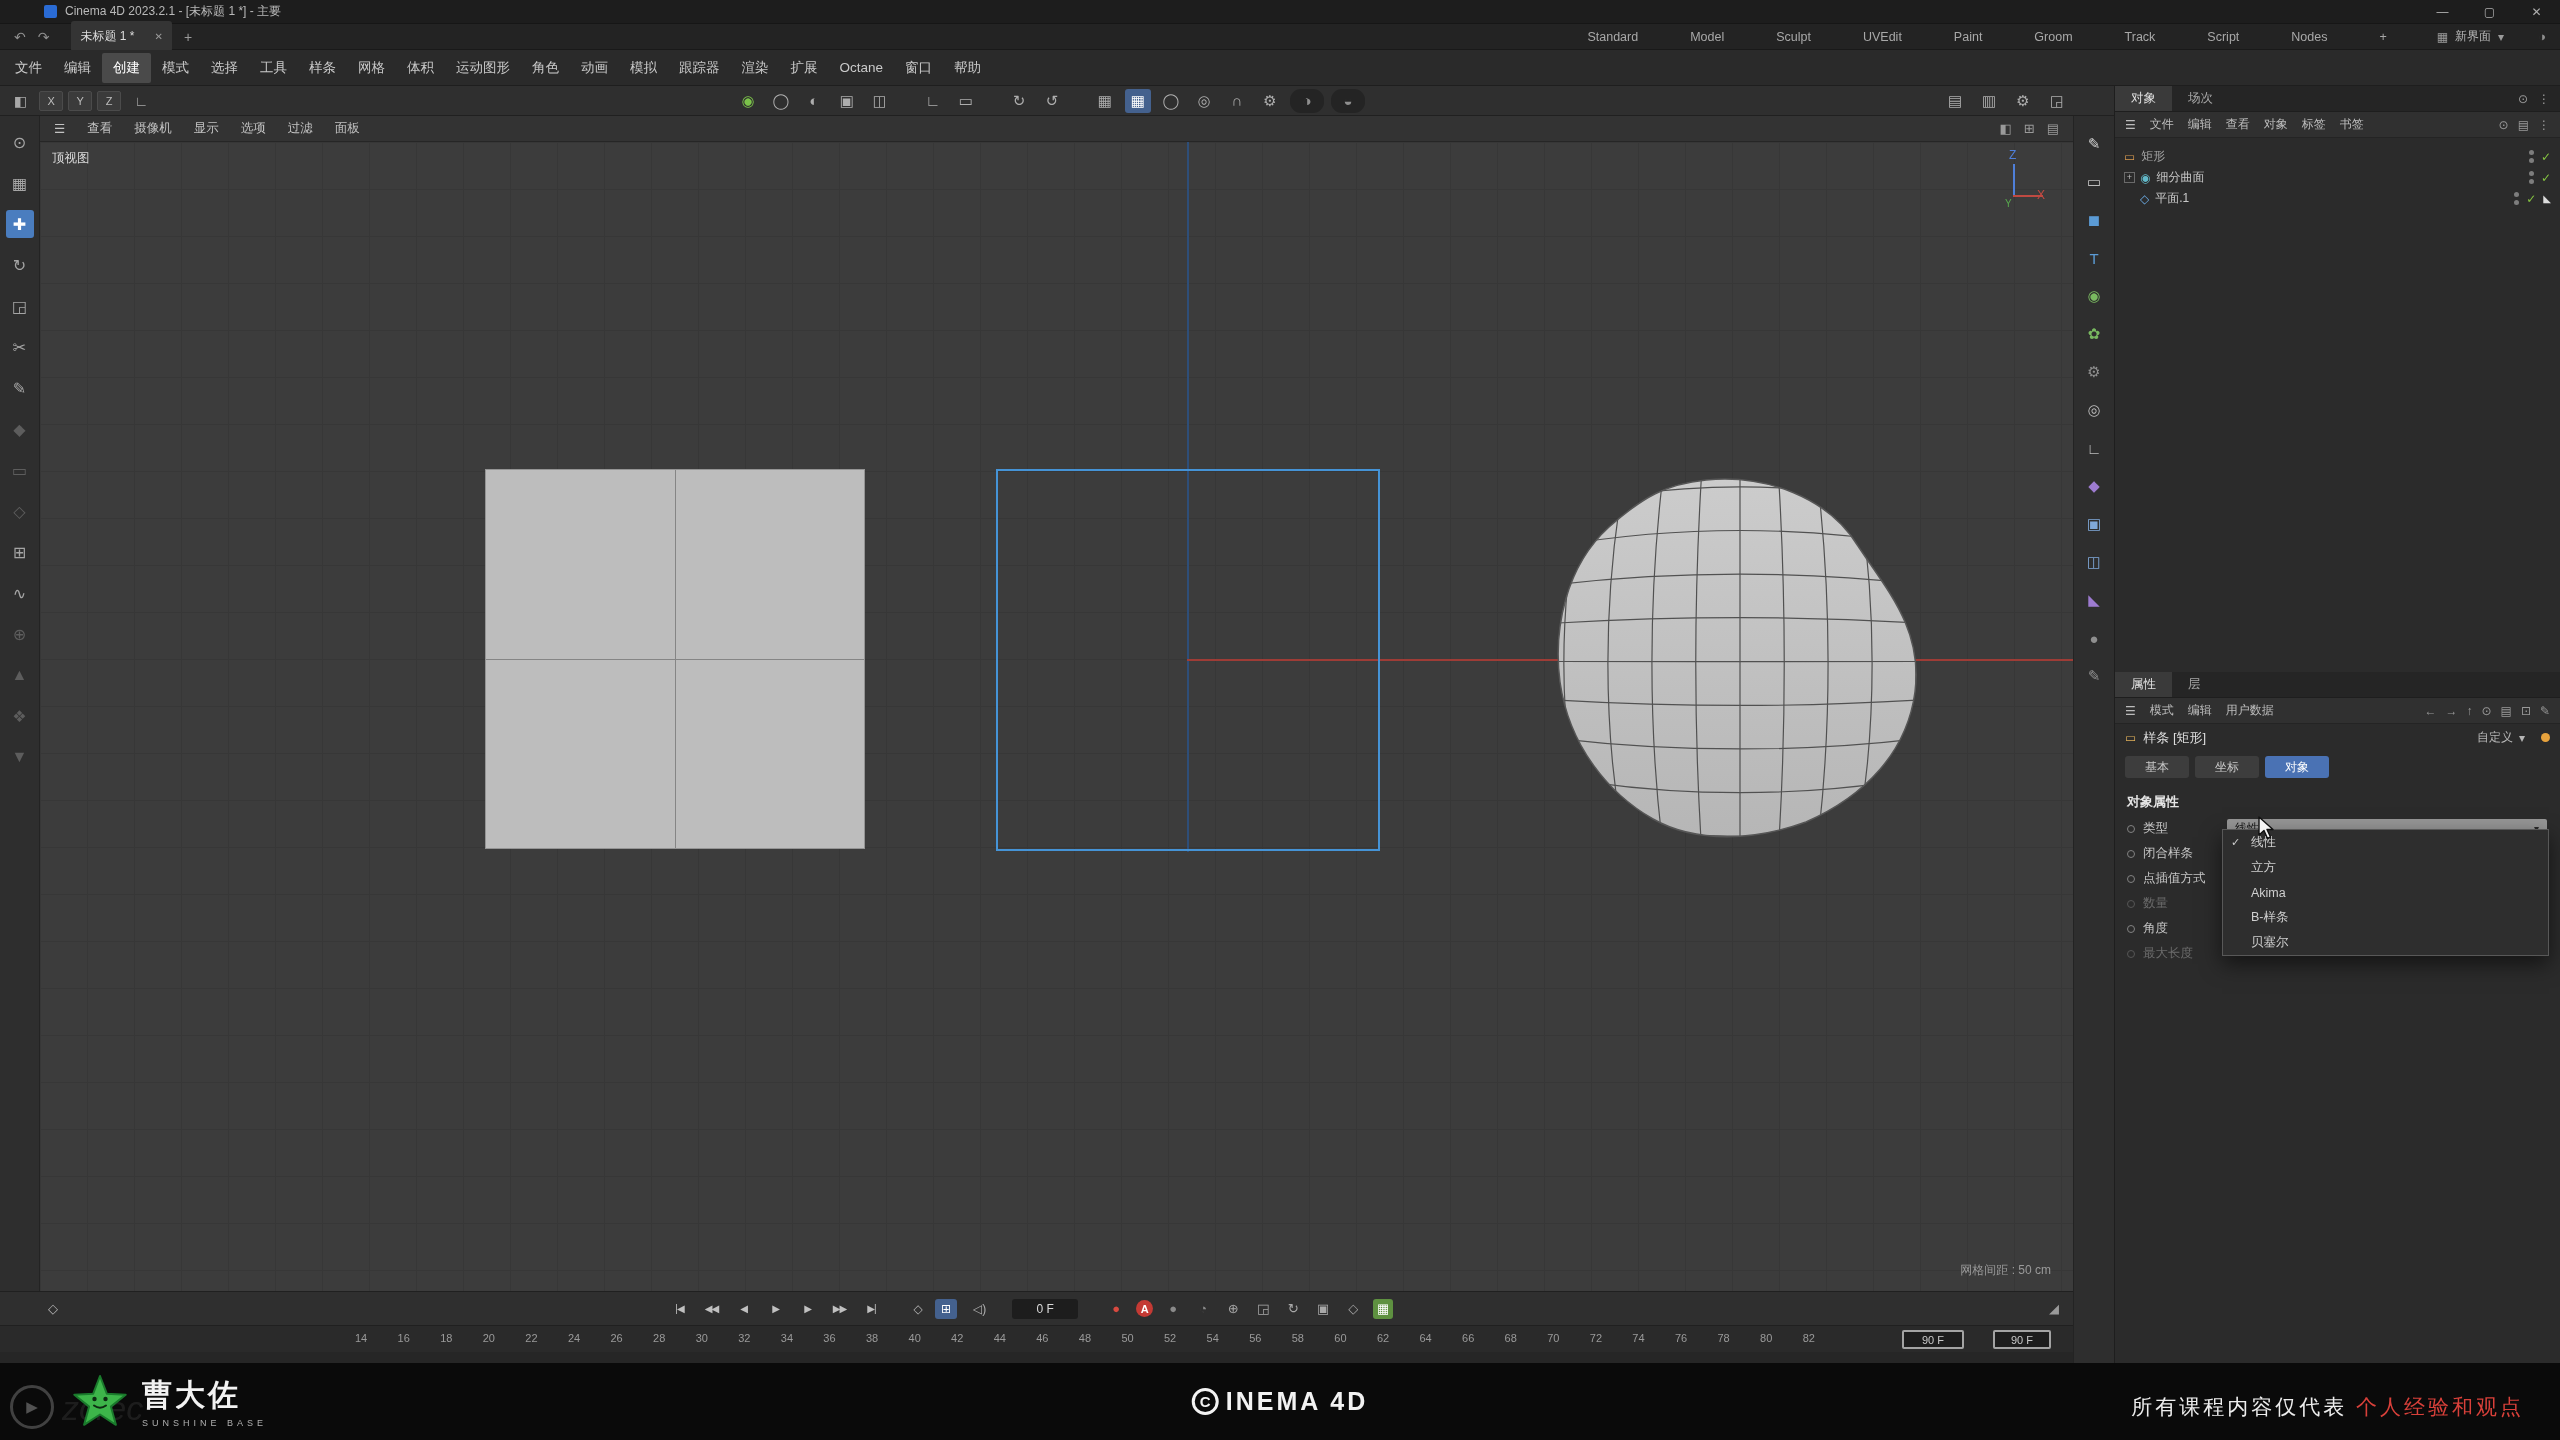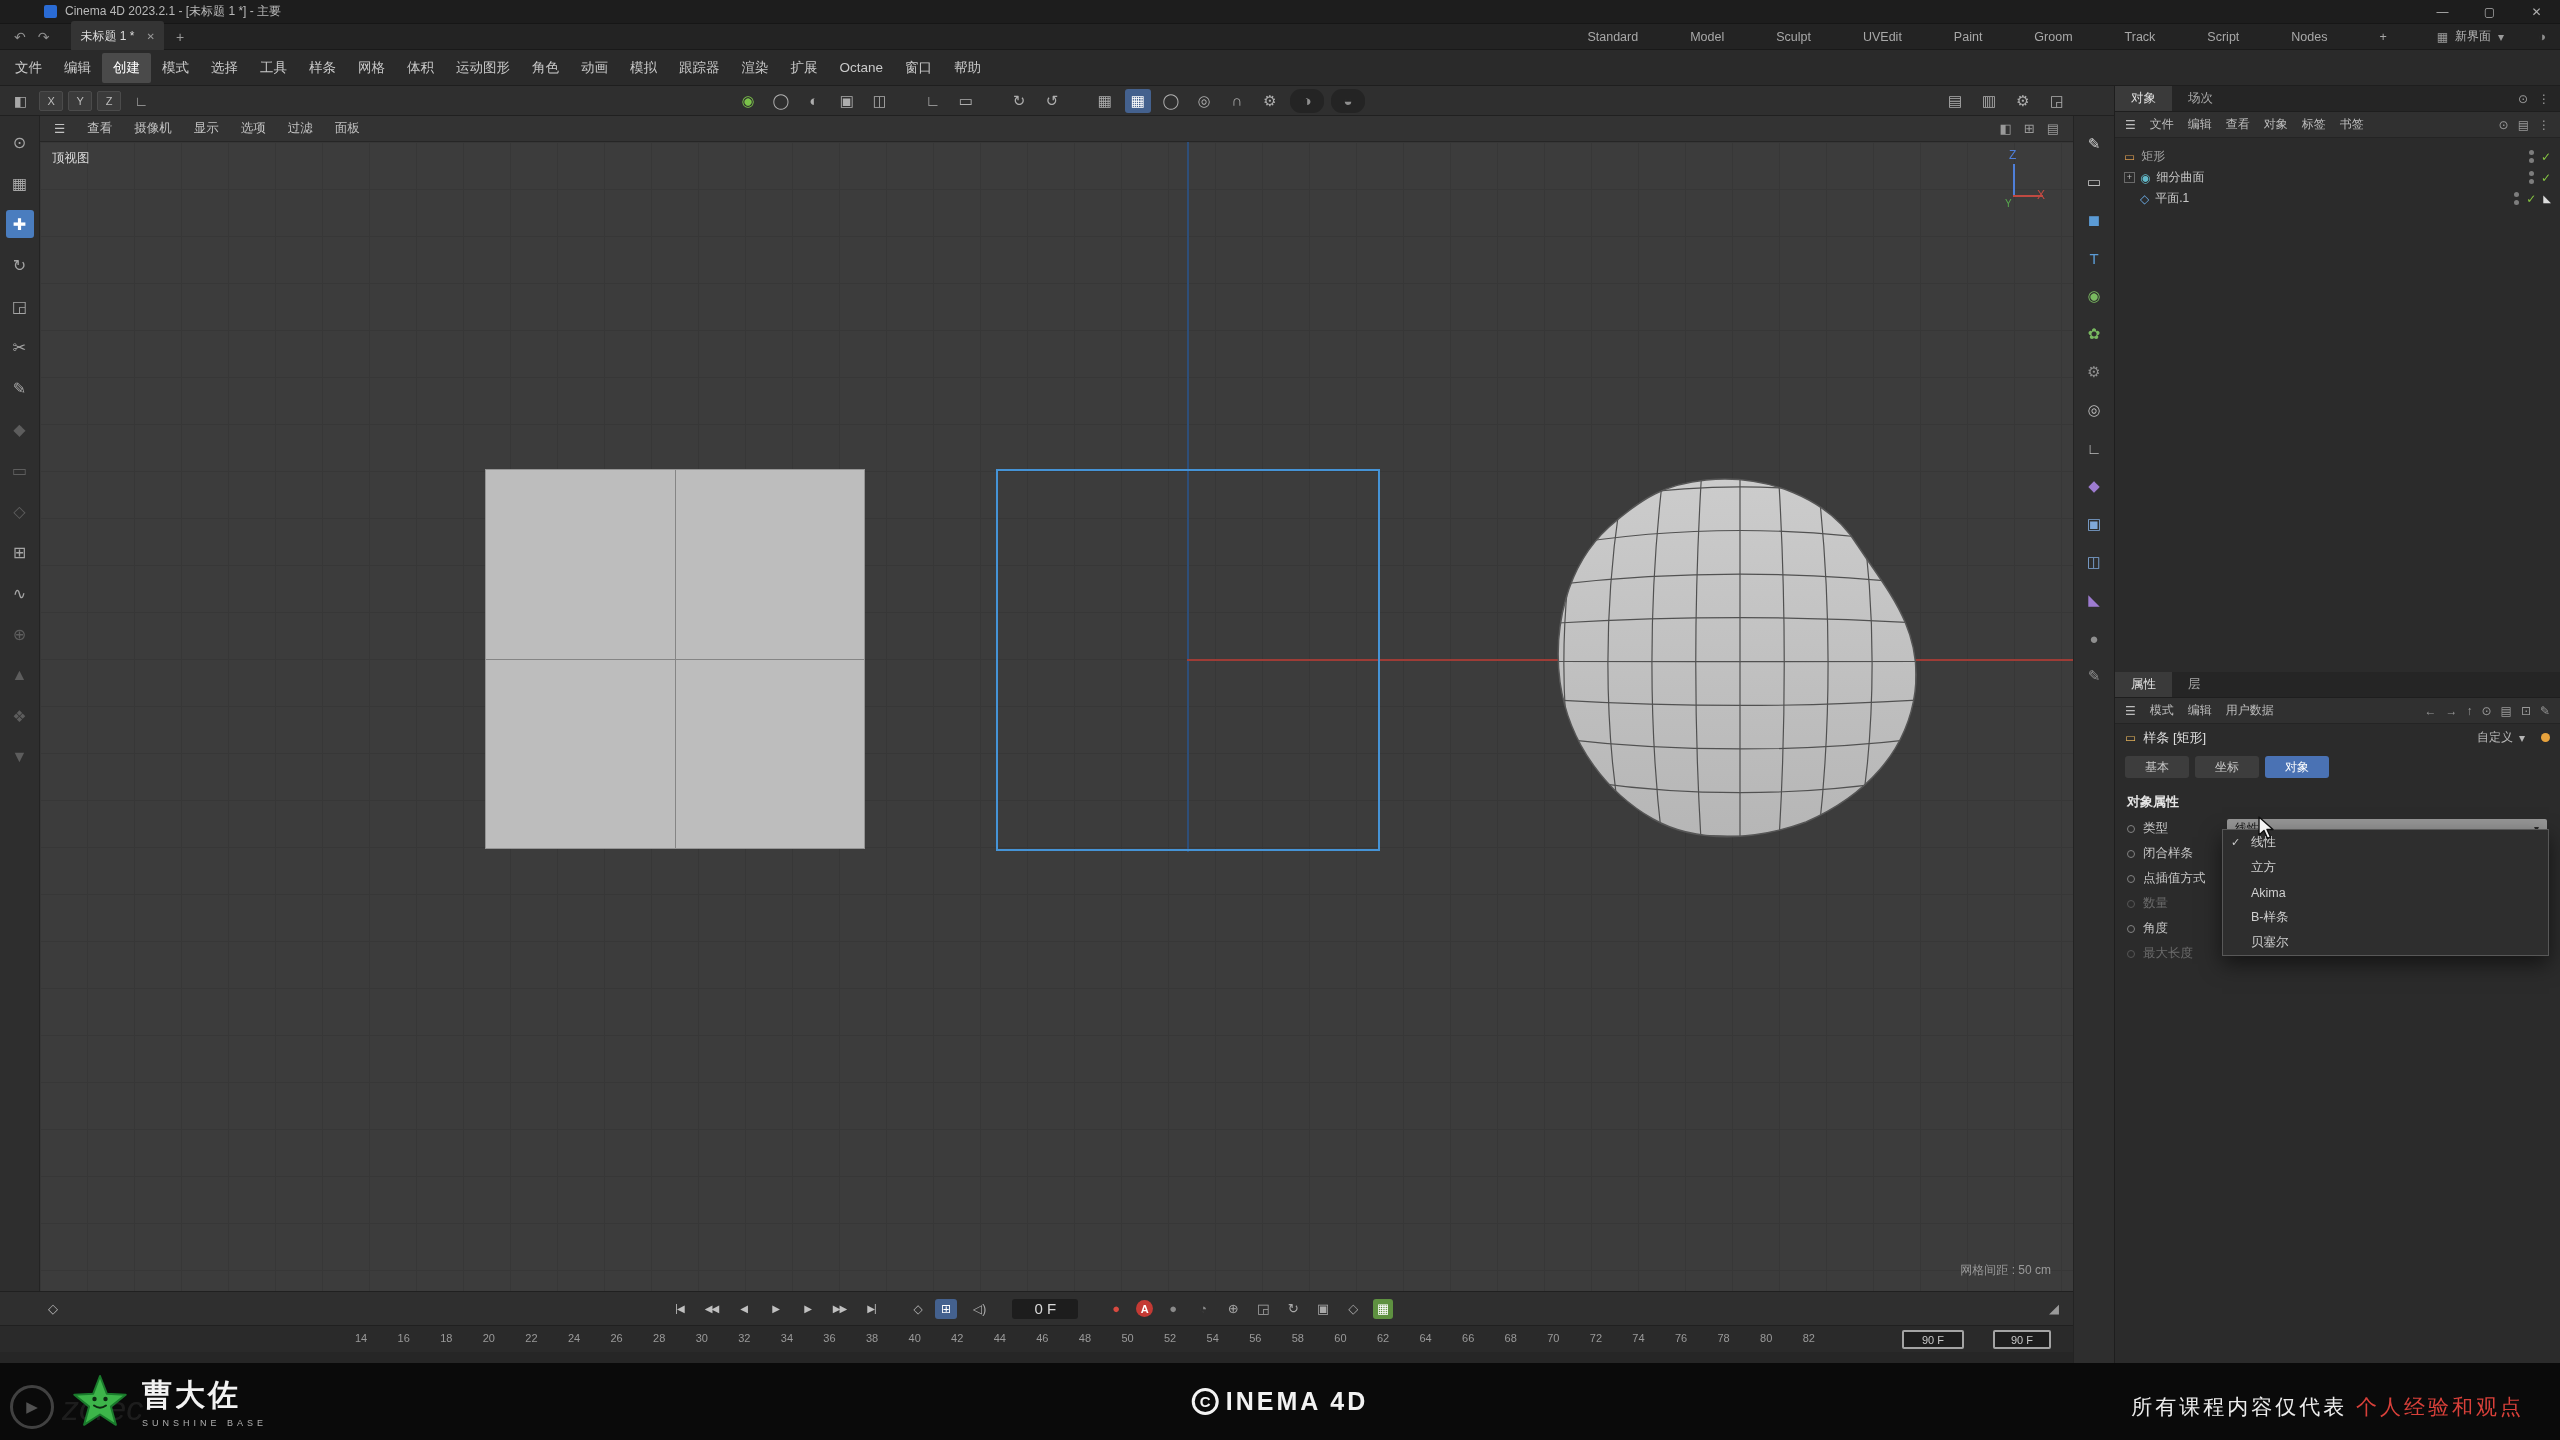--- a/index.html
+++ b/index.html
@@ -17,21 +17,21 @@
   .title-text { font-size:12px; color:#b9b9b9; }
   .win-controls { margin-left:auto; display:flex; height:100%; }
   .win-btn { width:47px; height:100%; display:flex; align-items:center; justify-content:center;
     color:#b0b0b0; font-size:12px; }
 
   
   .tabbar { left:0; top:24px; width:2560px; height:26px; background:#232323; display:flex;
     align-items:center; padding:0 14px; border-bottom:1px solid #191919; }
   .tb-icon { color:#8f8f8f; font-size:14px; margin-right:12px; }
   .doc-tab { background:#343434; color:#ddd; font-size:12px; padding:7px 9px; border-radius:3px;
-    margin-left:10px; display:flex; align-items:center; gap:12px; }
+    margin-left:10px; display:flex; align-items:center; gap:20px; }
   .doc-tab .x { color:#9a9a9a; font-size:10px; }
   .add-tab { color:#9a9a9a; font-size:14px; margin-left:12px; }
   .layout-tabs { margin-left:auto; display:flex; align-items:center; gap:4px;justify-content:space-between; }
   .layout-tabs .lt { color:#a8a8a8; font-size:12.5px; padding:0 24px; }
   .layout-sel { display:flex; align-items:center; gap:7px; margin-left:26px; color:#b5b5b5; }
   .layout-sel .gi { color:#9a9a9a; font-size:12px; }
   .ui-toggle { margin-left:34px; color:#8f8f8f; font-size:13px; }
 
   
   .menubar { left:0; top:50px; width:2560px; height:36px; background:#2a2a2a; display:flex;
@@ -165,21 +165,21 @@
   .tl-diamond { color:#b8b8b8; font-size:13px; margin-left:48px; }
   .playback { display:flex; gap:5px; margin-left:608px; }
   .pb-btn { width:27px; height:20px; display:flex; align-items:center; justify-content:center;
     font-size:10px; letter-spacing:-1px; color:#c0c0c0; }
   .tl-toggles { display:flex; gap:6px; margin-left:22px; }
   .tgl { width:22px; height:20px; display:flex; align-items:center; justify-content:center;
     color:#b0b0b0; font-size:12px; border-radius:3px; }
   .tgl.active { background:#44618e; color:#fff; }
   .speaker { margin-left:16px; color:#b0b0b0; font-size:12px; }
   .frame-field { width:66px; height:20px; background:#1d1d1d; border-radius:3px; color:#d8d8d8;
-    font-size:15px; display:flex; align-items:center; justify-content:center; margin-left:26px; }
+    font-size:12px; display:flex; align-items:center; justify-content:center; margin-left:26px; }
   .record { display:flex; align-items:center; gap:10px; margin-left:28px; }
   .rec { width:20px; height:20px; display:flex; align-items:center; justify-content:center;
     font-size:13px; color:#a8a8a8; }
   .rec.red { color:#d84a40; }
   .rec.redfill { background:#c43a34; color:#fff; border-radius:50%; width:17px; height:17px; font-size:11px; font-weight:bold; }
   .rec.gray { color:#8a8a8a; }
   .rec.green { background:#5e9140; color:#fff; border-radius:3px; }
   .tl-right { margin-left:auto; margin-right:14px; color:#9a9a9a; font-size:13px; }
 
   .ruler { left:0; top:1325px; width:2073px; height:27px; background:#2a2a2a;

